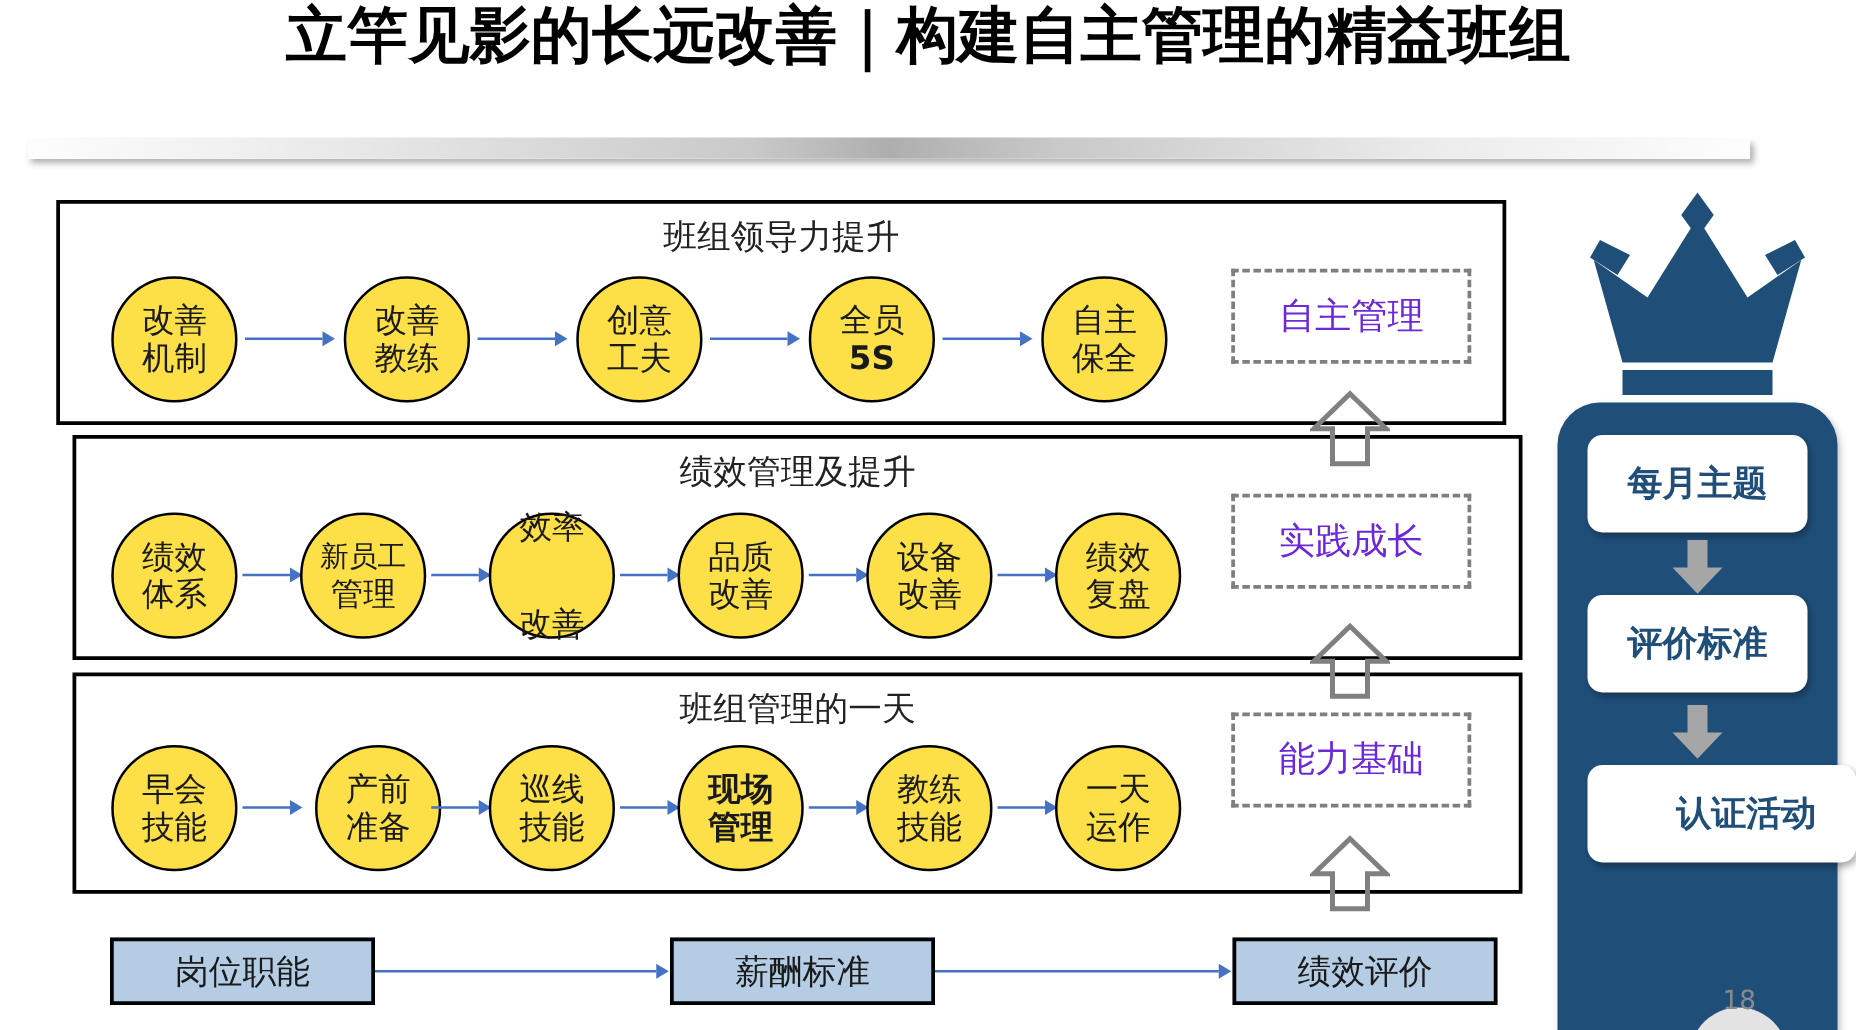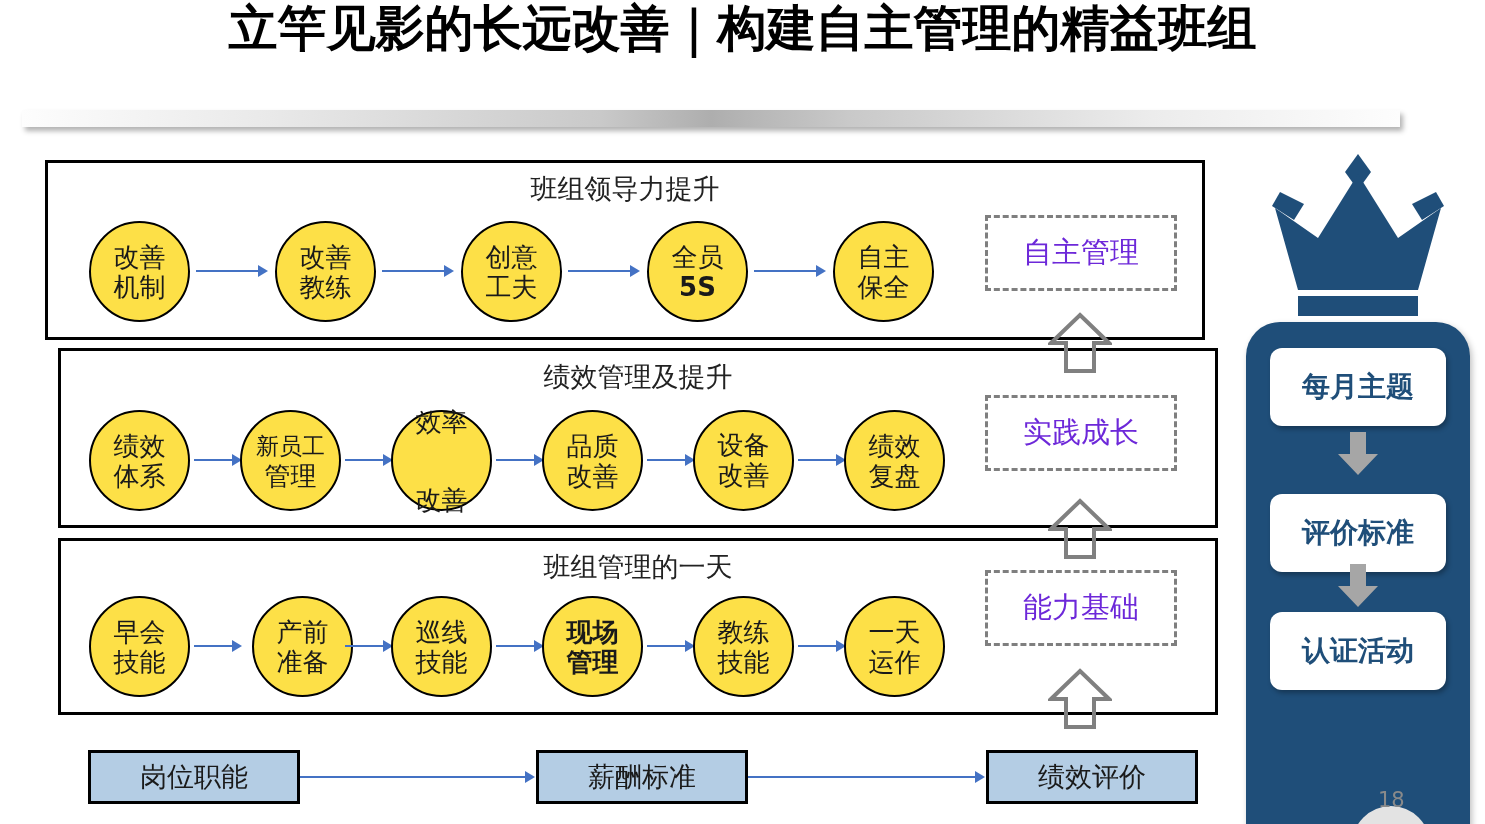--- a/index.html
+++ b/index.html
@@ -200,21 +200,21 @@
       <div class="head" style="left:38px;"></div>
   </div>
   <div class="circle" style="left:542px;top:410px;width:101px;height:101px;">
     <span>品质</span>
     <span>改善</span>
   </div>
   <div class="harrow" style="left:647px;top:454px;width:48px;">
     <div class="shaft" style="width:38px;"></div>
       <div class="head" style="left:38px;"></div>
   </div>
-  <div class="circle" style="left:693px;top:410px;width:101px;height:101px;font-family:Liberation Serif, serif;">
+  <div class="circle" style="left:693px;top:410px;width:101px;height:101px;">
     <span>设备</span>
     <span>改善</span>
   </div>
   <div class="harrow" style="left:798px;top:454px;width:48px;">
     <div class="shaft" style="width:38px;"></div>
       <div class="head" style="left:38px;"></div>
   </div>
   <div class="circle" style="left:844px;top:410px;width:101px;height:101px;">
     <span>绩效</span>
     <span>复盘</span>
@@ -309,26 +309,26 @@
     </svg>
   </div>
 
   <div class="panel">
     <div class="card" style="top:26px;">每月主题</div>
     <div class="dnarrow" style="top:110px;">
       <svg width="44" height="44" viewBox="0 0 44 44">
         <polygon points="14,0 30,0 30,22 42,22 22,43 2,22 14,22" fill="#A6A6A6"></polygon>
       </svg>
     </div>
-    <div class="card" style="top:172px;">评价标准</div>
+    <div class="card" style="top:154px;">评价标准</div>
     <div class="dnarrow" style="top:242px;">
       <svg width="44" height="44" viewBox="0 0 44 44">
         <polygon points="14,0 30,0 30,22 42,22 22,43 2,22 14,22" fill="#A6A6A6"></polygon>
       </svg>
     </div>
-    <div class="card" style="top:290px;">认证活动</div>
+    <div class="card" style="top:290px;padding-left:39px;">认证活动</div>
     <div class="panel-label">成功三要素</div>
   </div>
 
   <div class="pagecircle"></div>
   <div class="pagenum">18</div>
 
 </div>
 
 </body></html>

